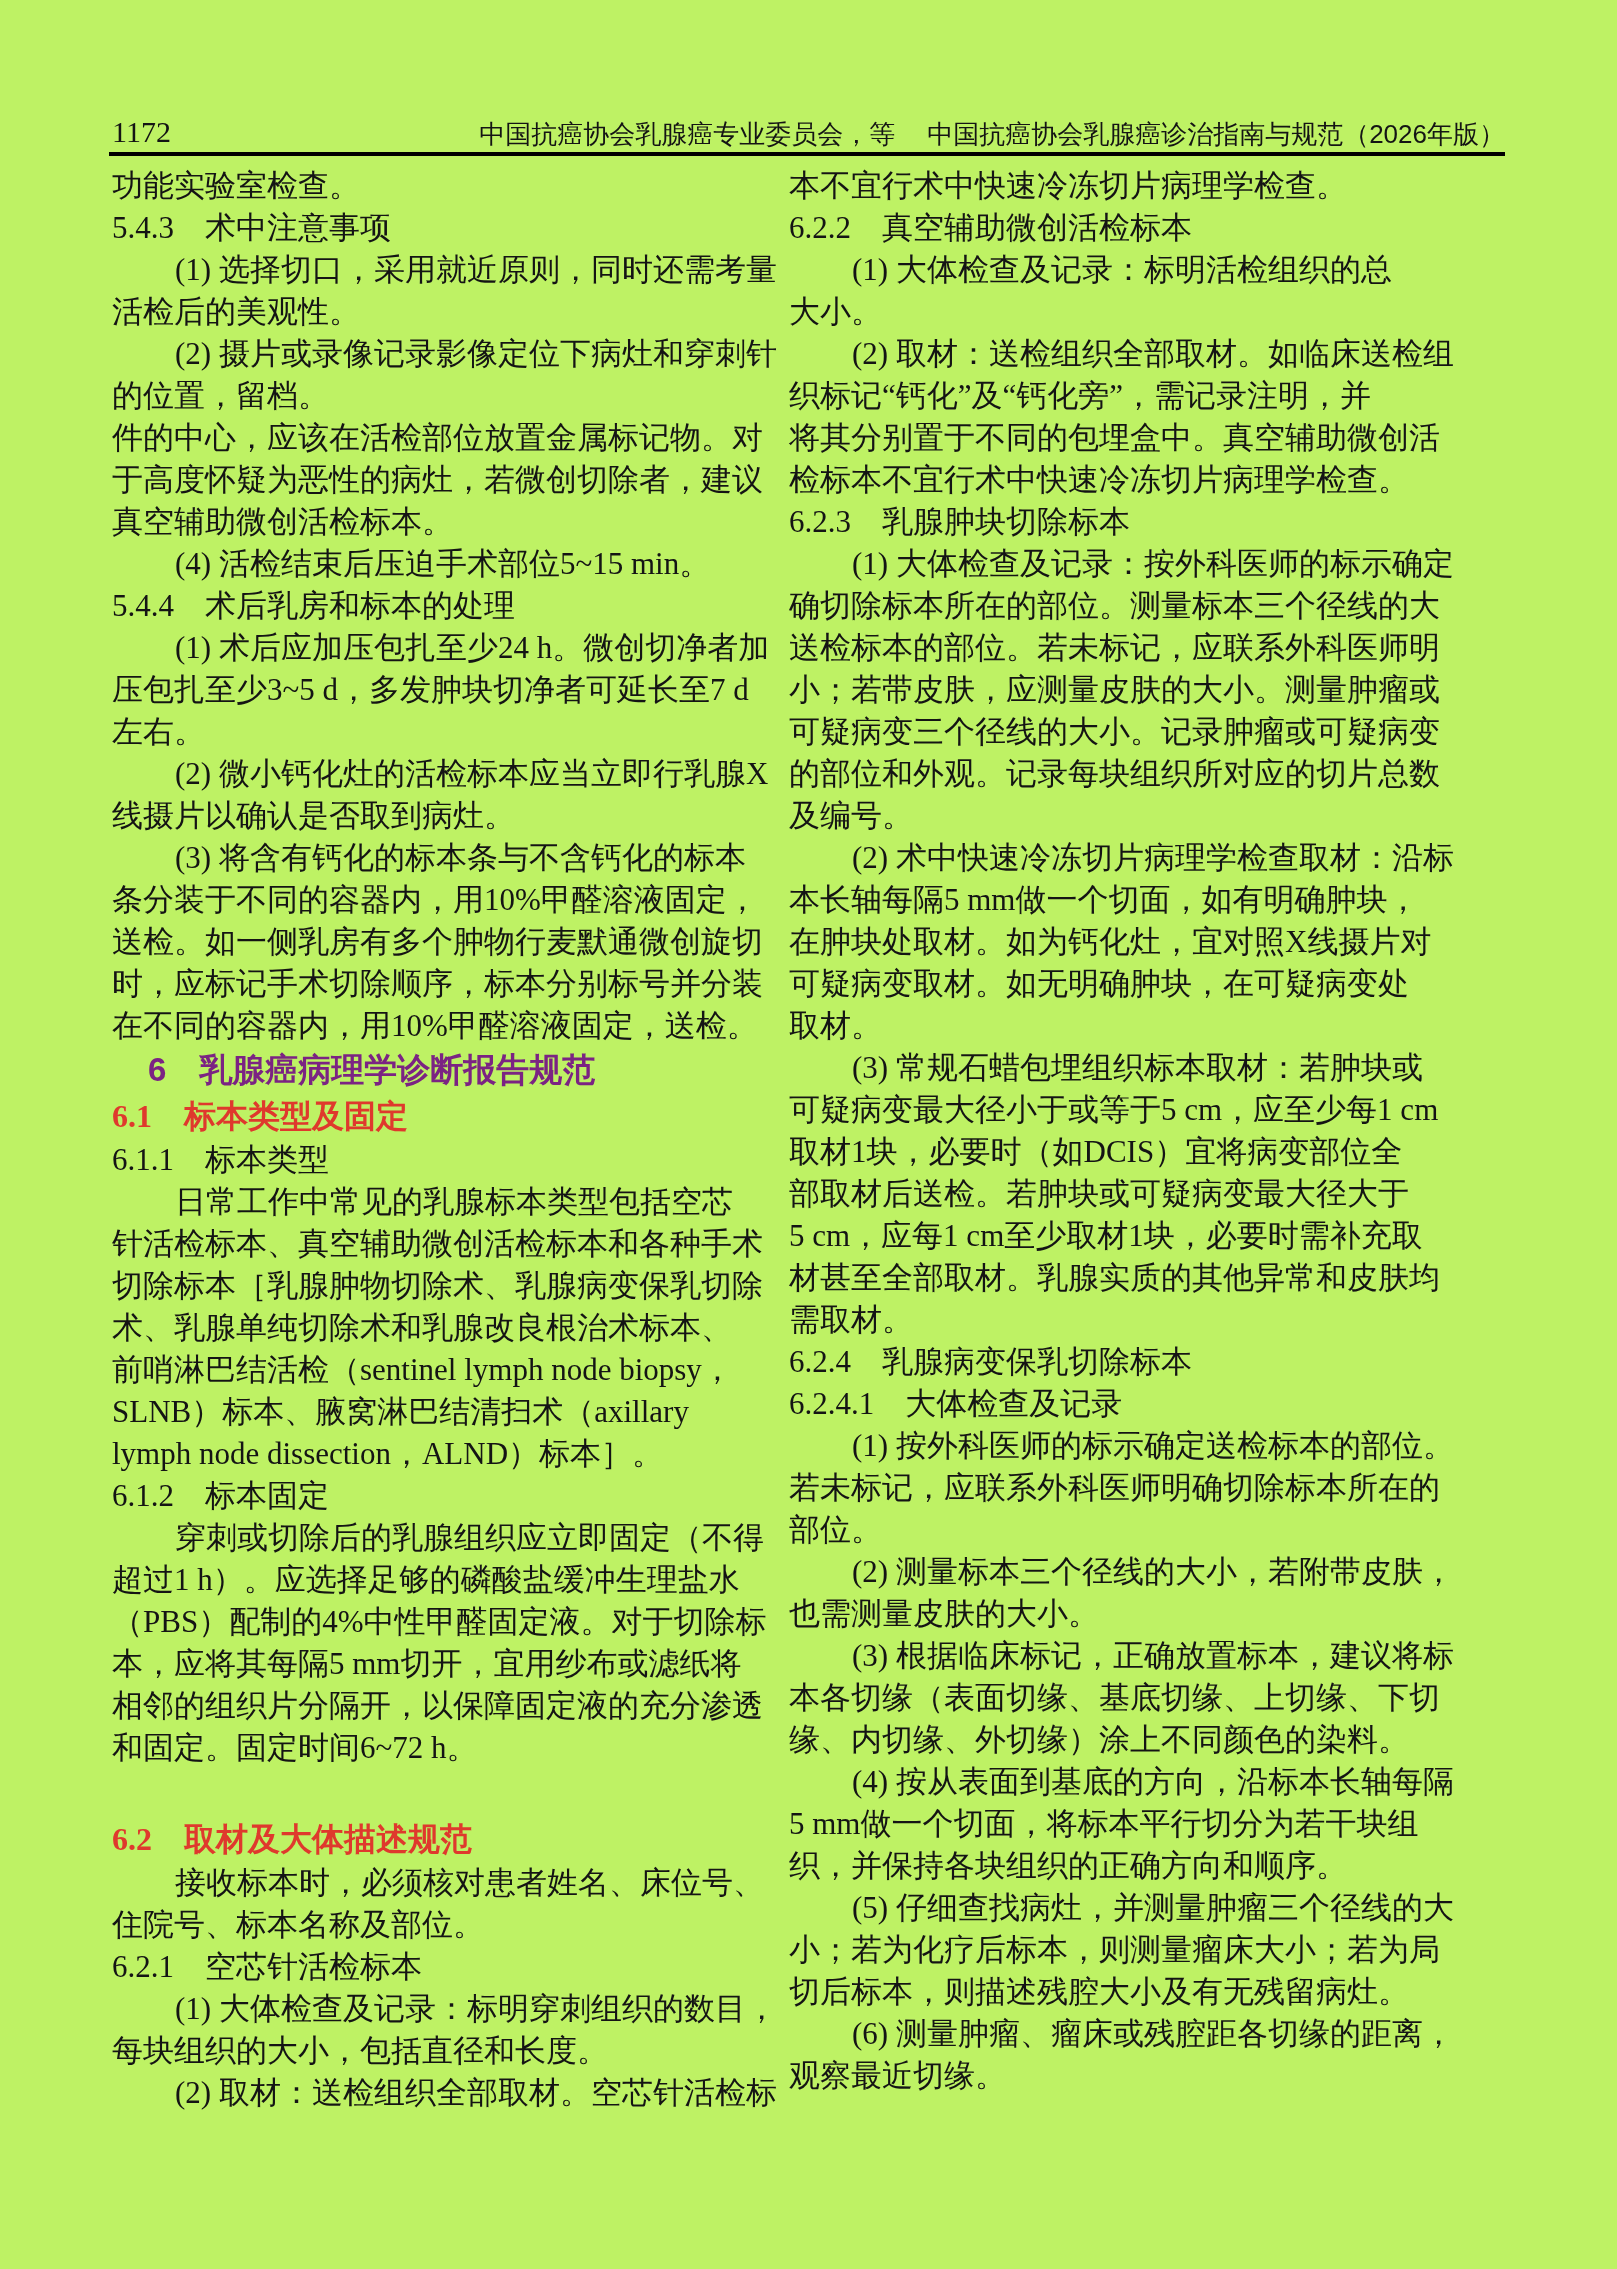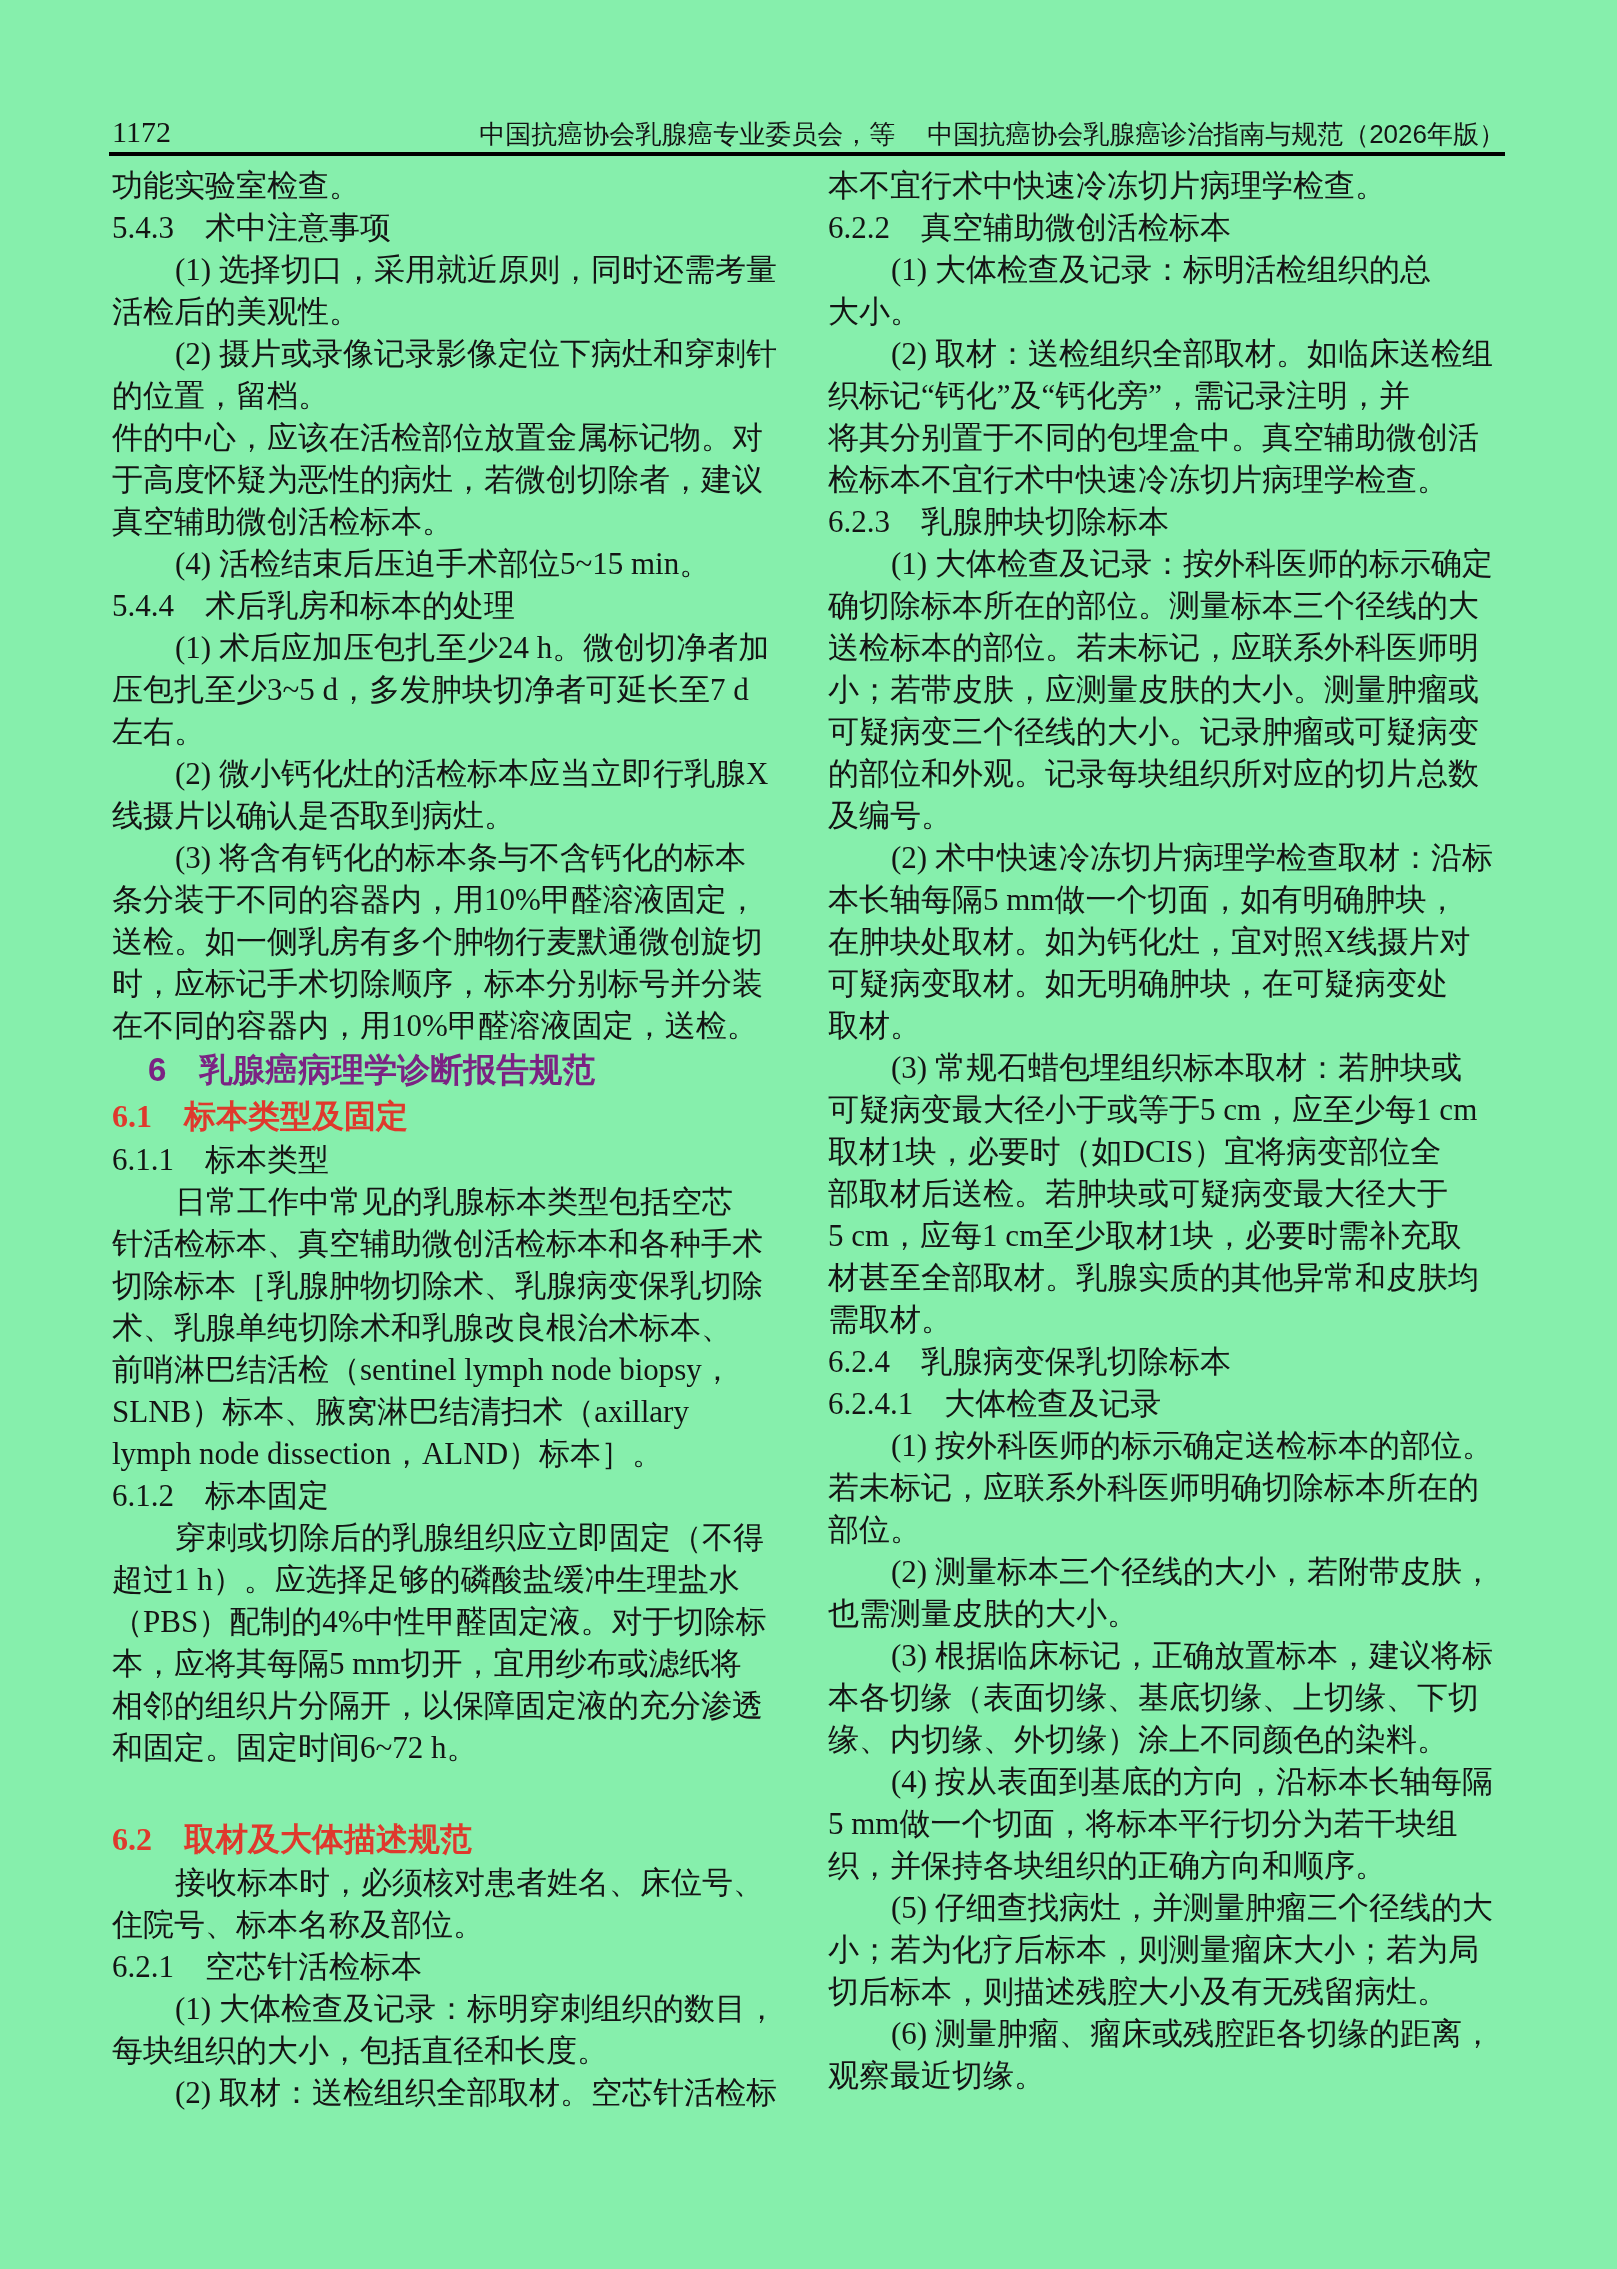--- a/index.html
+++ b/index.html
@@ -1,19 +1,19 @@
 <!DOCTYPE html>
 <html style="font-size:15px"><head>
 <meta charset="utf-8">
 <style>
   html,body{margin:0;padding:0;background:#e8e8e8;}
   .page{
     position:relative;
     width:1618px;height:2269px;
-    background:#86efac;
+    background:#bef264;
     font-family:"Liberation Serif","DejaVu Serif",serif;
     color:#141414;
     overflow:hidden;
   }
   .header{
     position:absolute;top:116px;left:112px;width:1393px;
     display:flex;justify-content:space-between;align-items:flex-end;
   }
   .pagenum{
     font-size:30px;line-height:32px;
@@ -24,21 +24,21 @@
     font-family:"Liberation Sans","DejaVu Sans",sans-serif;
     white-space:nowrap;
   }
   .header-text .gap{display:inline-block;width:32px;}
   .rule{
     position:absolute;top:152px;left:109px;width:1396px;height:3.8px;
     background:#000;
   }
   .columns{
     position:absolute;top:165px;left:112px;width:1393px;
-    display:flex;gap:39px;
+    display:flex;
   }
   .column{width:677px;}
   .line{
     font-size:31px;
     height:42px;line-height:42px;
     white-space:nowrap;
   }
   .line.indent{padding-left:63px;}
   .line.h1{
     font-family:"Liberation Sans","DejaVu Sans",sans-serif;

